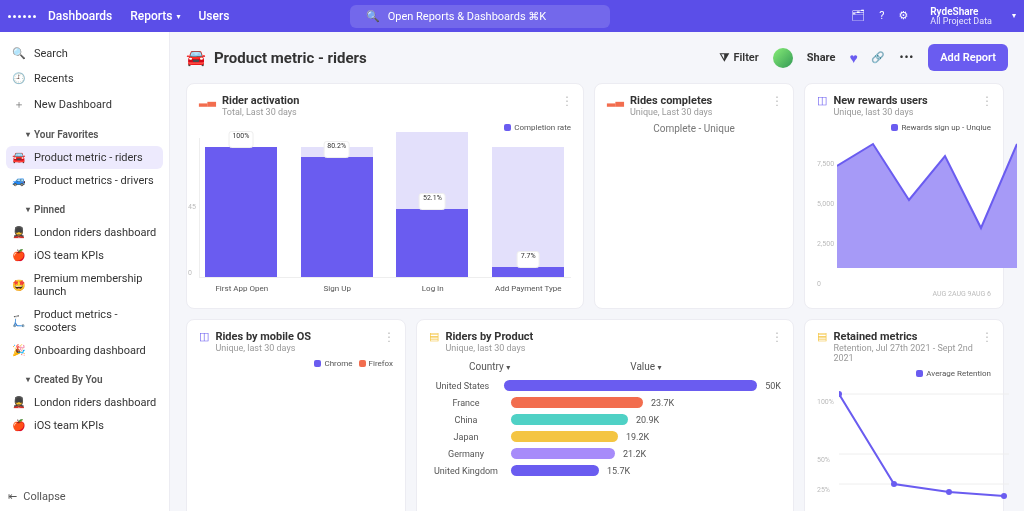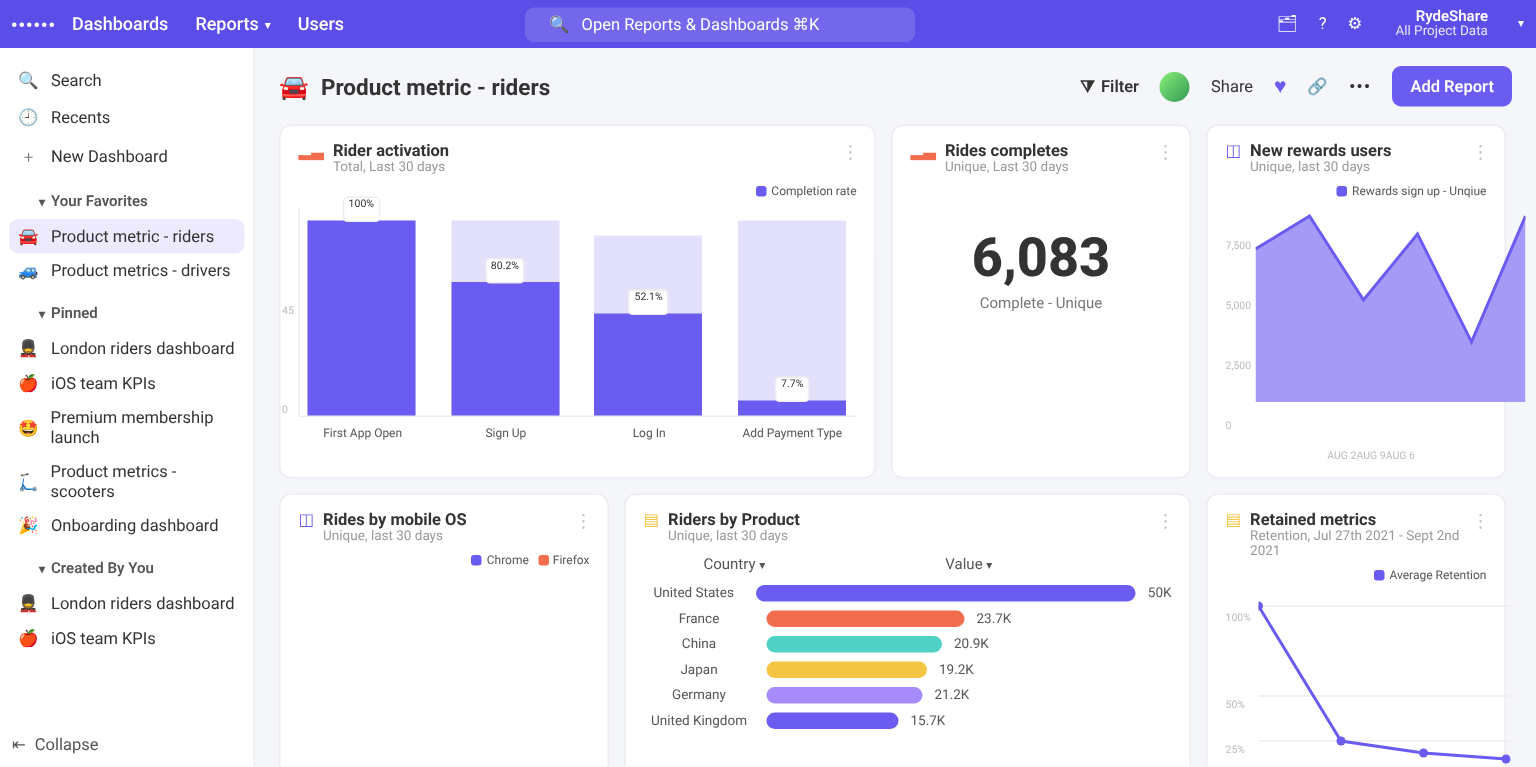--- a/index.html
+++ b/index.html
@@ -3,21 +3,21 @@
 <meta charset="utf-8">
 <style>
 *{box-sizing:border-box;margin:0;padding:0;font-family:-apple-system,BlinkMacSystemFont,"Segoe UI",Roboto,sans-serif}
 body{width:1024px;height:511px;overflow:hidden;background:#f5f6fa;font-size:11px;color:#333}
 .topbar{height:32px;background:#5b4ee8;display:flex;align-items:center;padding:0 8px;color:#fff}
 .logo-dots{display:flex;gap:2px;margin-right:12px}.logo-dots span{width:3px;height:3px;background:#fff;border-radius:50%}
 .tnav{display:flex;gap:18px;font-size:12px;font-weight:500}
 .tnav-item{display:flex;align-items:center;gap:4px;cursor:pointer}
 .search-pill{margin:0 auto;background:rgba(255,255,255,.15);border-radius:6px;padding:5px 16px;display:flex;align-items:center;gap:8px;font-size:11px;width:260px}
 .ticons{display:flex;gap:14px;align-items:center;margin-left:auto}
-.tproj{display:flex;flex-direction:column;align-items:flex-end;line-height:1.1;margin-left:8px;margin-right:6px}
+.tproj{display:flex;flex-direction:column;align-items:flex-start;line-height:1.1;margin-left:8px;margin-right:6px}
 .tproj span:first-child{font-size:10px;font-weight:600}.tproj span:last-child{font-size:9px;opacity:.85}
 .shell{display:flex;height:479px}
 .sidebar{width:170px;background:#fff;border-right:1px solid #ececf2;padding:10px 6px;display:flex;flex-direction:column;gap:2px;position:relative}
 .sb-item{display:flex;align-items:center;gap:8px;padding:5px 6px;border-radius:6px;cursor:pointer;font-size:11px;color:#333}
 .sb-item.active{background:#edeafd}
 .sb-section{font-size:10px;color:#555;font-weight:600;margin:10px 0 4px 20px;display:flex;align-items:center;gap:4px}
 .sb-section:before{content:"▾";font-size:8px}
 .sb-ico{width:14px;text-align:center;color:#777}
 .collapse{position:absolute;bottom:8px;left:8px;display:flex;align-items:center;gap:6px;font-size:11px;color:#555;cursor:pointer}
 .main{flex:1;padding:12px 16px;overflow:hidden}
@@ -42,21 +42,21 @@
 .bar-bg{width:72px;background:#e3e0fb;display:flex;flex-direction:column;justify-content:flex-end}
 .bar-label{position:absolute;top:-16px;left:50%;transform:translateX(-50%);background:#fff;border:1px solid #eee;border-radius:3px;font-size:7px;padding:1px 3px;line-height:1;white-space:nowrap;text-align:center}
 .bar-label small{display:block;font-size:6px;color:#999}
 .bar-x{font-size:8px;color:#555;margin-top:6px;text-align:center}
 
 .bignum{font-size:36px;font-weight:800;text-align:center;margin-top:34px}
 .bigsub{text-align:center;font-size:10px;color:#777;margin-top:4px}
 
 .area-wrap{position:relative;height:150px}
 .area-y{position:absolute;left:0;font-size:7px;color:#bbb}
-.area-x{display:flex;justify-content:center;font-size:7px;color:#bbb;margin-top:12px}
+.area-x{display:flex;justify-content:flex-end;font-size:7px;color:#bbb;margin-top:2px}
 
 .row2{display:grid;grid-template-columns:220px 378px 200px;gap:10px;margin-top:10px}
 
 .donut{width:130px;height:130px;border-radius:50%;margin:8px auto 0;background:conic-gradient(#6a5cf0 0 53%,#f26d4e 53% 100%);position:relative}
 .donut:after{content:"";position:absolute;inset:26px;background:#fff;border-radius:50%}
 .donut-num{position:absolute;inset:0;display:flex;align-items:center;justify-content:center;font-size:16px;font-weight:800;z-index:1}
 
 .csel{display:flex;gap:120px;font-size:10px;color:#555;margin:8px 0 8px 40px}
 .crow{display:flex;align-items:center;gap:8px;margin-bottom:6px}
 .clab{width:74px;text-align:center;font-size:9px;color:#555}
@@ -176,21 +176,21 @@
   <div class="main">
     <div class="page-head">
       <span style="font-size:16px">🚘</span>
       <span class="page-title">Product metric - riders</span>
       <div class="head-actions">
         <div class="filter">
             <span>⧩</span>
             <span>Filter</span>
           </div>
         <div class="avatar"></div>
-        <span style="font-size:11px;font-weight:400">Share</span>
+        <span style="font-size:11px;font-weight:700">Share</span>
         <span class="heart">♥</span>
         <span>🔗</span>
         <span style="letter-spacing:1px;font-weight:700">•••</span>
         <button class="add-btn">Add Report</button>
       </div>
     </div>
 
     <div class="grid">
 
       <div class="card">
@@ -208,27 +208,27 @@
           <span class="axis-tick" style="bottom:66px">45</span>
         <div class="bar-col">
               <div class="bar-bg" style="height:130px">
                 <div class="bar" style="height:130px">
                   <div class="bar-label">100%<small>&nbsp;</small></div>
                 </div>
               </div>
             </div>
             <div class="bar-col">
               <div class="bar-bg" style="height:130px">
-                <div class="bar" style="height:89px">
+                <div class="bar" style="height:120px">
                   <div class="bar-label">80.2%<small>&nbsp;</small></div>
                 </div>
               </div>
             </div>
             <div class="bar-col">
-              <div class="bar-bg" style="height:120px">
+              <div class="bar-bg" style="height:145px">
                 <div class="bar" style="height:67.73px">
                   <div class="bar-label">52.1%<small>&nbsp;</small></div>
                 </div>
               </div>
             </div>
             <div class="bar-col">
               <div class="bar-bg" style="height:130px">
                 <div class="bar" style="height:10.01px">
                   <div class="bar-label">7.7%<small>&nbsp;</small></div>
                 </div>
@@ -245,21 +245,20 @@
 
       <div class="card">
         <div class="card-head">
           <span style="color:#f26d4e">▂▃</span>
           <div>
               <div class="card-title">Rides completes</div>
           <div class="card-sub">Unique, Last 30 days</div>
             </div>
           <span class="card-menu">⋮</span>
         </div>
-        <div class="bignum">6,083</div>
         <div class="bigsub">Complete - Unique</div>
       </div>
 
       <div class="card">
         <div class="card-head">
           <span style="color:#6a5cf0">◫</span>
           <div>
               <div class="card-title">New rewards users</div>
           <div class="card-sub">Unique, last 30 days</div>
             </div>

